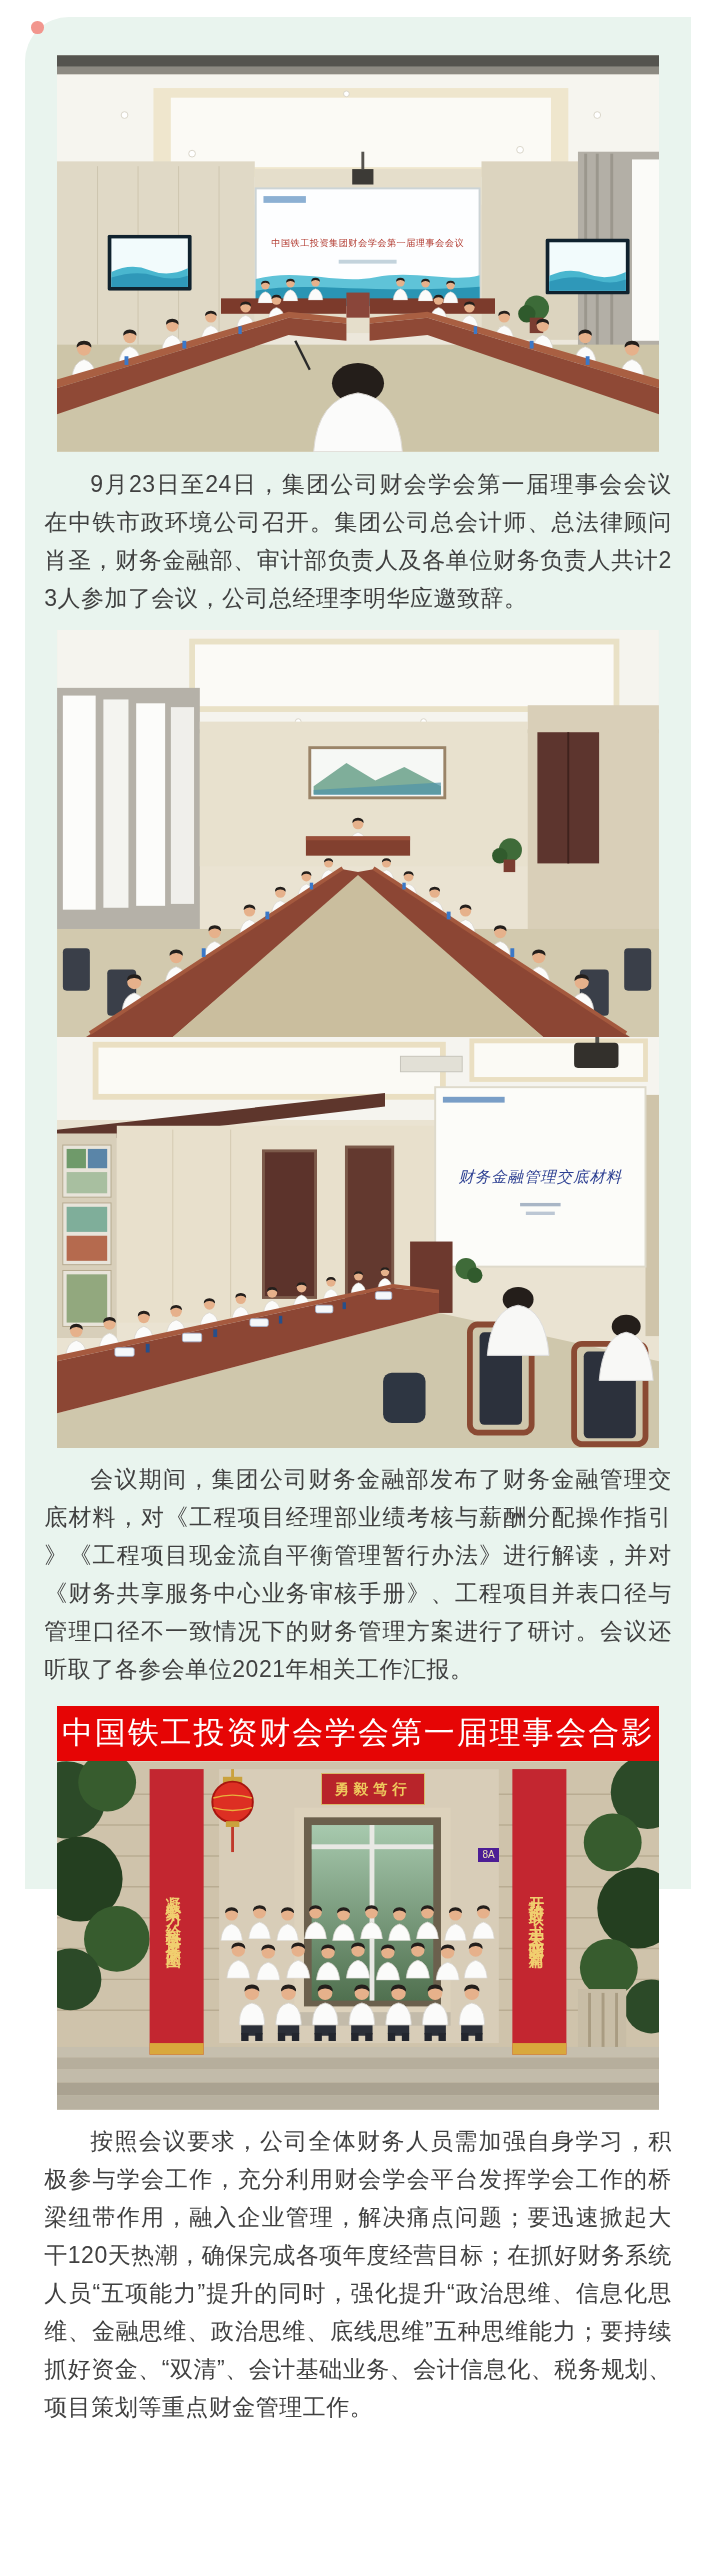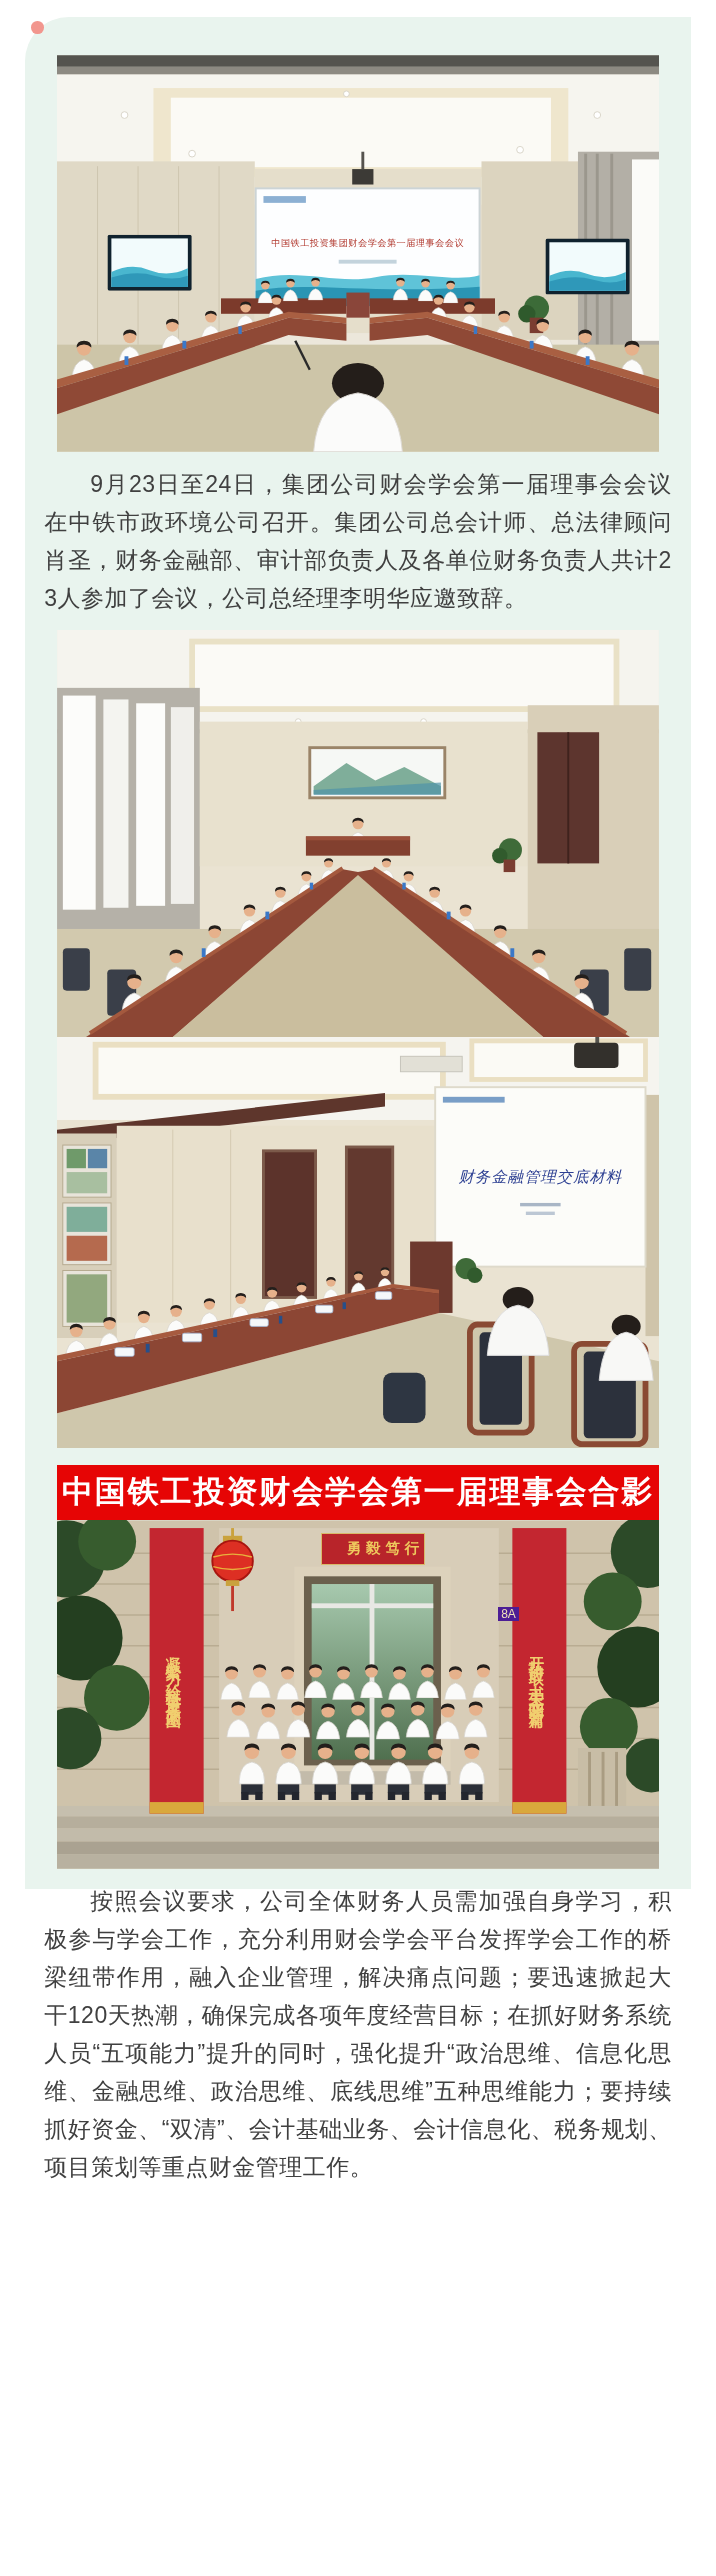--- a/index.html
+++ b/index.html
@@ -22,39 +22,39 @@
   }
   .photo svg{display:block;}
   p.para{
     margin:12.6px 19.3px;line-height:38px;font-size:23px;color:#404040;
     text-align:justify;text-indent:2em;letter-spacing:0.5px;line-break:anywhere;
     font-weight:400;
   }
   .banner{
     margin:17.4px 32px 0 32px;width:602px;height:55px;background:#e60505;
     display:flex;align-items:center;justify-content:center;
-    color:#ffffff;font-size:31px;font-weight:bold;letter-spacing:1.9px;white-space:nowrap;
+    color:#ffffff;font-size:31px;font-weight:normal;letter-spacing:1.9px;white-space:nowrap;
   }
   
   .plaque{
     position:absolute;left:264px;top:12.6px;width:104px;height:32px;
     background:#b8242a;border:1.9px solid #d9b96a;box-sizing:border-box;
-    display:flex;align-items:center;justify-content:flex-end;
+    display:flex;align-items:center;justify-content:center;
     color:#eec95d;font-size:14.5px;letter-spacing:4.8px;font-weight:bold;line-height:1;
   }
   .couplet{
     position:absolute;top:33px;height:243px;writing-mode:vertical-rl;
     color:#f1cf6f;font-size:15.4px;letter-spacing:4.8px;font-weight:bold;line-height:1;
     text-align:center;
   }
   .couplet.left{left:109px;}
   .couplet.right{left:472px;}
   .room-sign{
-    position:absolute;left:441px;top:87px;width:21px;height:14.5px;background:#4c1d95;
-    color:#efe2b8;font-size:12px;display:flex;align-items:center;justify-content:center;
+    position:absolute;left:421px;top:87px;width:21px;height:14.5px;background:#4c1d95;
+    color:#efe2b8;font-size:10px;display:flex;align-items:center;justify-content:center;
     line-height:1;
   }
 </style>
 </head>
 <body>
 
 <svg width="0" height="0" style="position:absolute" aria-hidden="true">
   <defs>
     <symbol id="prsn" viewBox="0 0 24 32">
       <path d="M3,32 Q4,20 12,18 Q20,20 21,32 Z" fill="#fbfbfa" stroke="#d5d2cc" stroke-width="0.6"></path>
@@ -290,20 +290,21 @@
       <rect x="536" y="318" width="74" height="104" rx="8" fill="none" stroke="#8a4a33" stroke-width="6"></rect>
       <rect x="546" y="326" width="54" height="90" rx="5" fill="#2c313c"></rect>
       <rect x="338" y="348" width="44" height="52" rx="9" fill="#2e3642"></rect>
       <ellipse cx="478" cy="272" rx="16" ry="13" fill="#241e1a"></ellipse>
       <path d="M446,330 Q450,282 478,278 Q506,282 510,330 Z" fill="#f8f8f6" stroke="#ddd"></path>
       <ellipse cx="590" cy="300" rx="15" ry="12" fill="#241e1a"></ellipse>
       <path d="M562,356 Q566,310 590,306 Q614,310 618,356 Z" fill="#f8f8f6" stroke="#ddd"></path>
     </svg>
   </div>
 
+  <p class="para">会议期间，集团公司财务金融部发布了财务金融管理交底材料，对《工程项目经理部业绩考核与薪酬分配操作指引》《工程项目现金流自平衡管理暂行办法》进行解读，并对《财务共享服务中心业务审核手册》、工程项目并表口径与管理口径不一致情况下的财务管理方案进行了研讨。会议还听取了各参会单位2021年相关工作汇报。</p>
 
   <div class="banner">
     <span>中国铁工投资财会学会第一届理事会合影</span>
   </div>
 
   <div class="photo">
     <svg width="602" height="349" viewBox="0 0 624 361">
       <rect width="624" height="361" fill="#cfc3ab"></rect>
       <g stroke="#b9ac92" stroke-width="1.5">
         <line x1="0" y1="34" x2="624" y2="34"></line>

